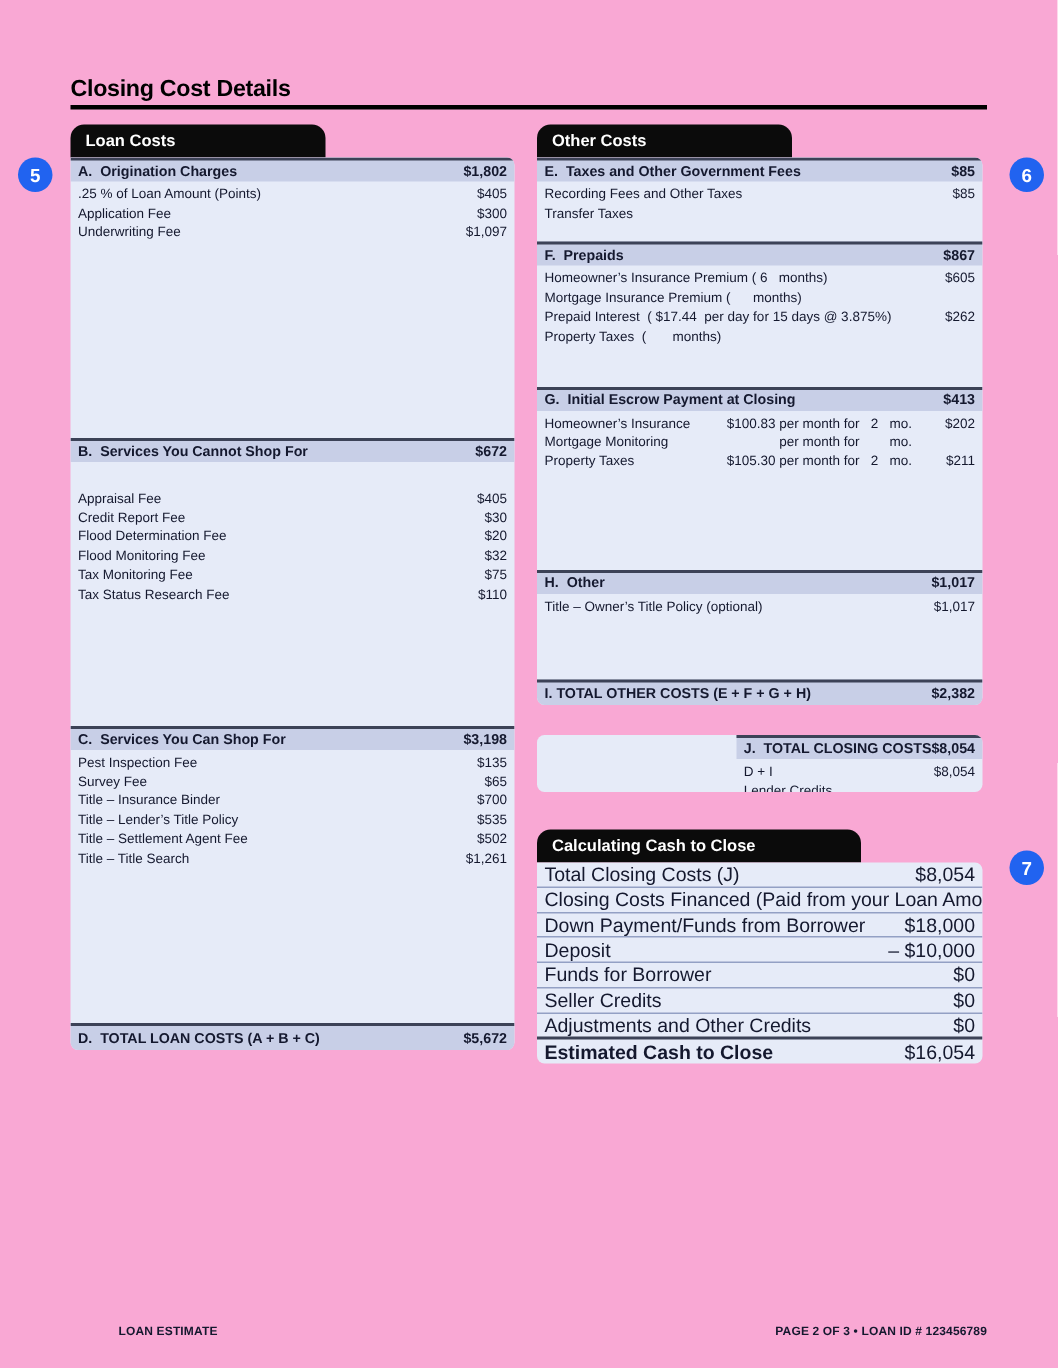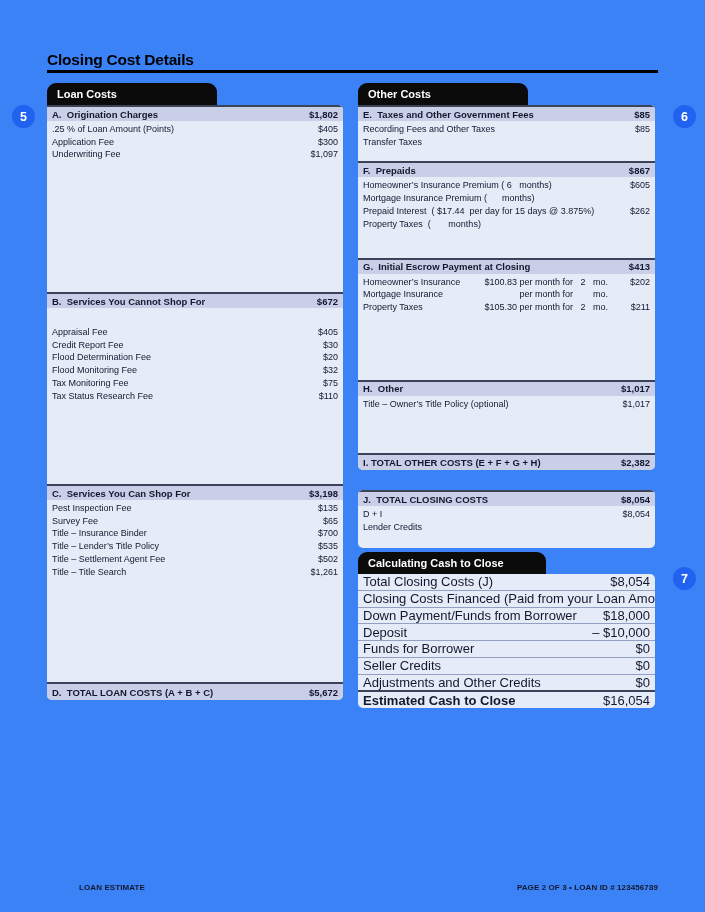--- a/index.html
+++ b/index.html
@@ -1,38 +1,38 @@
 <!DOCTYPE html>
 <html><head>
 <meta charset="utf-8">
 <style>
   html,body{margin:0;padding:0;background:#fff;}
-  .page{position:relative;width:705px;height:912px;background:#3b82f6;
+  .page{position:relative;width:705px;height:912px;background:#f9a8d4;
         font-family:"Liberation Sans",sans-serif;color:#14182e;overflow:hidden;}
 
   .page-title{position:absolute;left:47px;top:51px;font-size:15.5px;font-weight:bold;
               letter-spacing:-0.2px;color:#000;}
   .title-rule{position:absolute;left:47px;top:70px;width:611px;height:3px;background:#000;}
 
   .col{position:absolute;top:83px;}
   .col-left{left:47px;width:296px;}
   .col-right{left:358px;width:297px;}
 
   .tab{height:22px;background:#0b0b0b;color:#fff;font-weight:bold;font-size:11px;
        display:flex;align-items:center;padding:0 10px;border-radius:9px 9px 0 0;
        box-sizing:border-box;white-space:pre;text-align:center;}
   .tab-loan{width:170px;}
   .tab-other{width:170px;}
-  .tab-cash{width:188px;margin-top:4px;}
+  .tab-cash{width:216px;margin-top:25px;}
 
   .panel{background:#e6ebf8;border-radius:0 5px 5px 5px;overflow:hidden;
          display:flex;flex-direction:column;box-sizing:border-box;}
   #left-panel{height:595px;}
   #right-panel1{height:365px;}
-  #right-panel2{height:58px;margin-top:20px;border-radius:5px;}
+  #right-panel2{height:38px;margin-top:20px;border-radius:5px;align-items:flex-end;}
   #right-panel3{height:134px;border-radius:0 5px 5px 5px;}
 
   .section{display:flex;flex-direction:column;box-sizing:border-box;}
   #left-panel .section:nth-child(1){height:187px;}
   #left-panel .section:nth-child(2){height:192px;gap:16px;}
   #left-panel .section:nth-child(3){height:198px;}
   #right-panel1 .section:nth-child(1){height:61px;}
   #right-panel1 .section:nth-child(2){height:104px;}
   #right-panel1 .section:nth-child(3){height:132px;}
   #right-panel1 .section:nth-child(4){height:79px;}
@@ -241,21 +241,21 @@
       <span class="sec-title">G.  Initial Escrow Payment at Closing</span>
       <span class="sec-total">$413</span>
     </div>
     <div class="sec-rows">
             <div class="fee-row has-mid">
     <span class="row-label">Homeowner’s Insurance</span>
     <span class="row-mid"><span class="mid-amt">$100.83</span><span> per month for </span><span class="mid-mo">2</span><span> mo.</span></span>
     <span class="row-value">$202</span>
   </div>
             <div class="fee-row has-mid">
-    <span class="row-label">Mortgage Insurance</span>
+    <span class="row-label">Mortgage Monitoring</span>
     <span class="row-mid"><span class="mid-amt"></span><span> per month for </span><span class="mid-mo"></span><span> mo.</span></span>
     <span class="row-value"></span>
   </div>
             <div class="fee-row has-mid">
     <span class="row-label">Property Taxes</span>
     <span class="row-mid"><span class="mid-amt">$105.30</span><span> per month for </span><span class="mid-mo">2</span><span> mo.</span></span>
     <span class="row-value">$211</span>
   </div>
           </div>
   </div>

